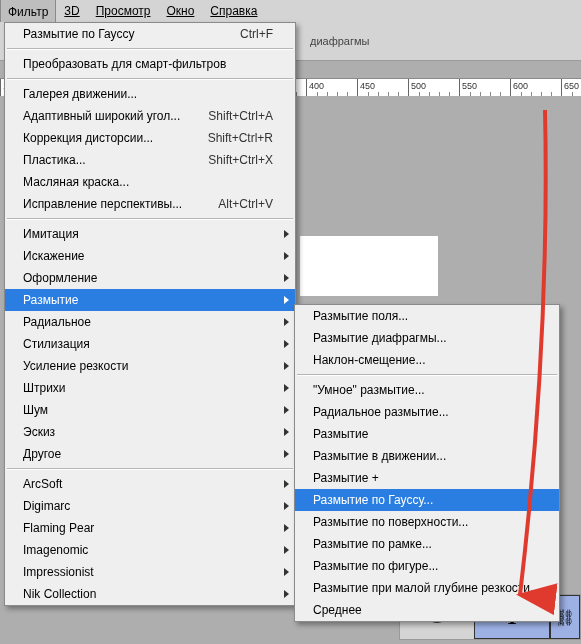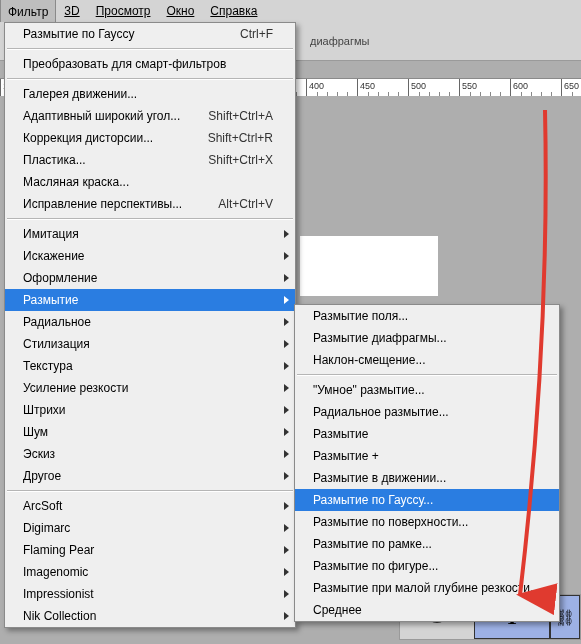--- a/index.html
+++ b/index.html
@@ -317,24 +317,20 @@
     </div>
     <div class="item">
       <span>Радиальное</span>
       <span class="submenu-arrow"></span>
     </div>
     <div class="item">
       <span>Стилизация</span>
       <span class="submenu-arrow"></span>
     </div>
     <div class="item">
-      <span>Текстура</span>
-      <span class="submenu-arrow"></span>
-    </div>
-    <div class="item">
       <span>Усиление резкости</span>
       <span class="submenu-arrow"></span>
     </div>
     <div class="item">
       <span>Штрихи</span>
       <span class="submenu-arrow"></span>
     </div>
     <div class="item">
       <span>Шум</span>
       <span class="submenu-arrow"></span>
@@ -387,24 +383,24 @@
     <div class="item">
       <span>"Умное" размытие...</span>
     </div>
     <div class="item">
       <span>Радиальное размытие...</span>
     </div>
     <div class="item">
       <span>Размытие</span>
     </div>
     <div class="item">
+      <span>Размытие в движении...</span>
+    </div>
+    <div class="item">
       <span>Размытие +</span>
-    </div>
-    <div class="item">
-      <span>Размытие в движении...</span>
     </div>
     <div class="item selected">
       <span>Размытие по Гауссу...</span>
     </div>
     <div class="item">
       <span>Размытие по поверхности...</span>
     </div>
     <div class="item">
       <span>Размытие по рамке...</span>
     </div>

